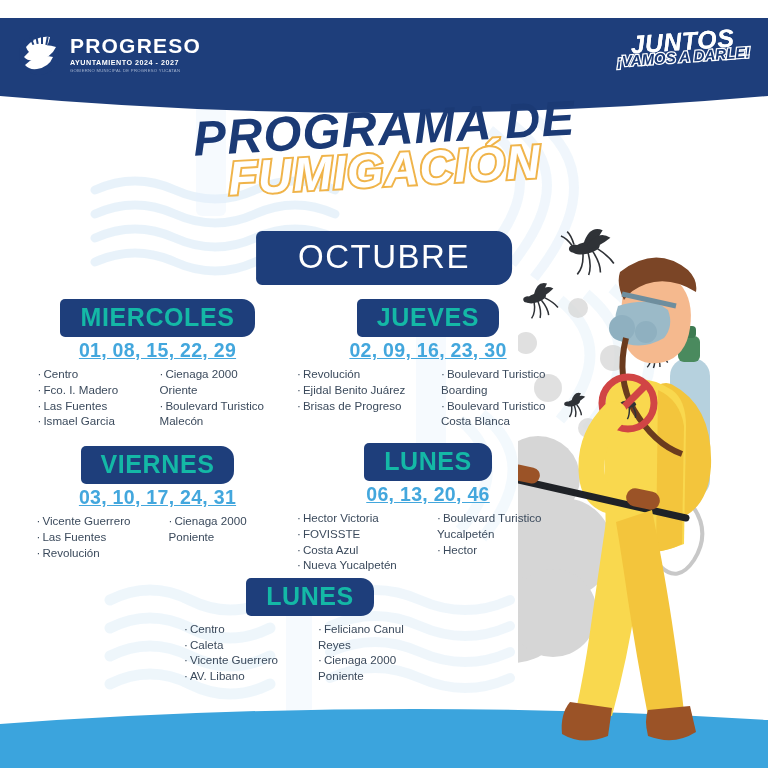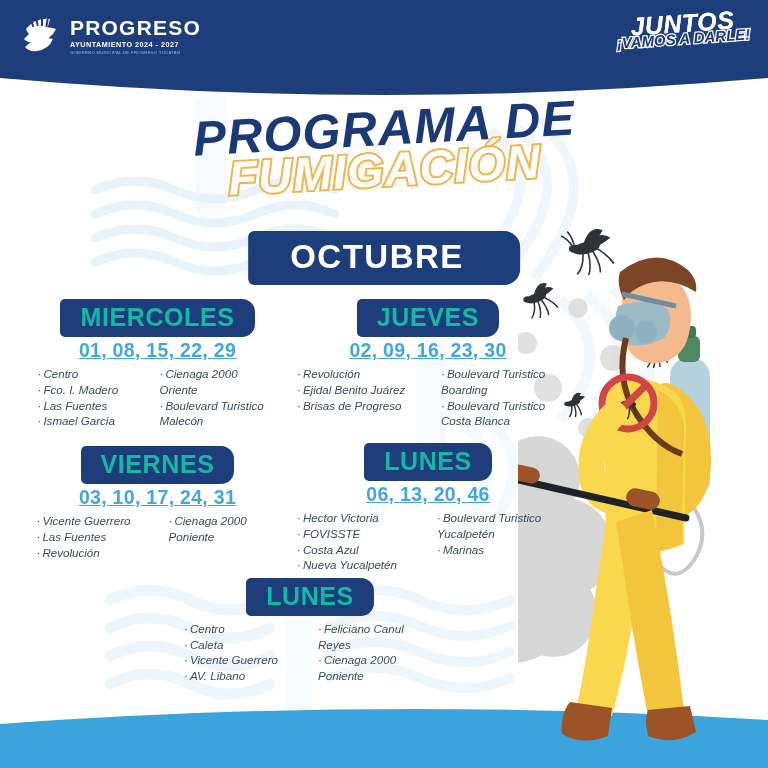--- a/index.html
+++ b/index.html
@@ -14,21 +14,21 @@
     width: 768px; height: 768px;
     background: #ffffff;
     overflow: hidden;
   }
 
   
   .bg-waves { position: absolute; inset: 0; z-index: 0; pointer-events: none; }
 
   
   .header-band {
-    position: absolute; top: 0; left: 0; width: 768px; height: 100px;
+    position: absolute; top: 18px; left: 0; width: 768px; height: 100px;
     z-index: 3;
     padding-left: 12px;
   }
   .header-svg { position: absolute; top: 0; left: 0; }
   .brand {
     position: absolute; top: 13px; left: 16px;
     display: flex; align-items: center; gap: 8px; z-index: 4;
   }
   .brand-mark { width: 46px; height: 46px; }
   .brand-text { display: flex; flex-direction: column; line-height: 1; }
@@ -79,22 +79,22 @@
     paint-order: stroke fill;
     transform: rotate(-3.2deg);
     display: inline-block; margin-top: -14px;
   }
 
   
   .month-banner {
     position: absolute; top: 231px; left: 50%; transform: translateX(-50%);
     background: #1e3e7b; color: #ffffff;
     border-radius: 6px 16px 16px 6px;
-    padding: 7px 56px 9px 42px;
-    font-size: 33px; font-weight: 700; letter-spacing: 1.5px;
+    padding: 7px 42px 9px 42px;
+    font-size: 33px; font-weight: 400; letter-spacing: 1.5px;
     z-index: 5;
   }
 
   
   .day-block { position: absolute; z-index: 6; }
   .day-banner {
     display: inline-block;
     background: #1e3e7b; color: #14b8a6;
     border-radius: 5px 13px 13px 5px;
     padding: 4px 20px 6px 20px;
@@ -102,21 +102,21 @@
     line-height: 1.12;
   }
   .day-dates {
     color: #43a7dd; font-size: 19.5px; font-weight: 700;
     letter-spacing: .3px; margin-top: 3px; line-height: 1.1; text-decoration: underline;
   }
   .day-cols {
     display: flex; gap: 12px; margin-top: 5px;
     color: #3b4a5c; font-size: 11.6px; line-height: 1.34;
   }
-  .day-cols ul { list-style: none; font-style: italic; }
+  .day-cols ul { list-style: none; }
   .day-cols li { white-space: pre-line; }
   .day-cols li::before { content: "·"; margin-right: 2px; }
 
   .blk-miercoles { top: 299px; left: 30px;  width: 255px; text-align: center; }
   .blk-jueves    { top: 299px; left: 292px; width: 272px; text-align: center; }
   .blk-viernes   { top: 446px; left: 30px;  width: 255px; text-align: center; }
   .blk-lunes     { top: 443px; left: 292px; width: 272px; text-align: center; }
   .blk-martes    { top: 578px; left: 160px; width: 300px; text-align: center; }
 
   .day-cols { text-align: left; justify-content: center; }
@@ -407,21 +407,21 @@
     <div class="day-cols">
       <ul class="col-a">
         <li>Hector Victoria</li>
         <li>FOVISSTE</li>
         <li>Costa Azul</li>
         <li>Nueva Yucalpetén</li>
       </ul>
       <ul class="col-b">
         <li>Boulevard Turistico
 Yucalpetén</li>
-        <li>Marinas</li>
+        <li>Hector</li>
       </ul>
     </div>
   </div>
 
   <div class="day-block blk-martes">
     <div class="day-banner">LUNES</div>
     <div class="day-cols">
       <ul class="col-a">
         <li>Centro</li>
         <li>Caleta</li>

